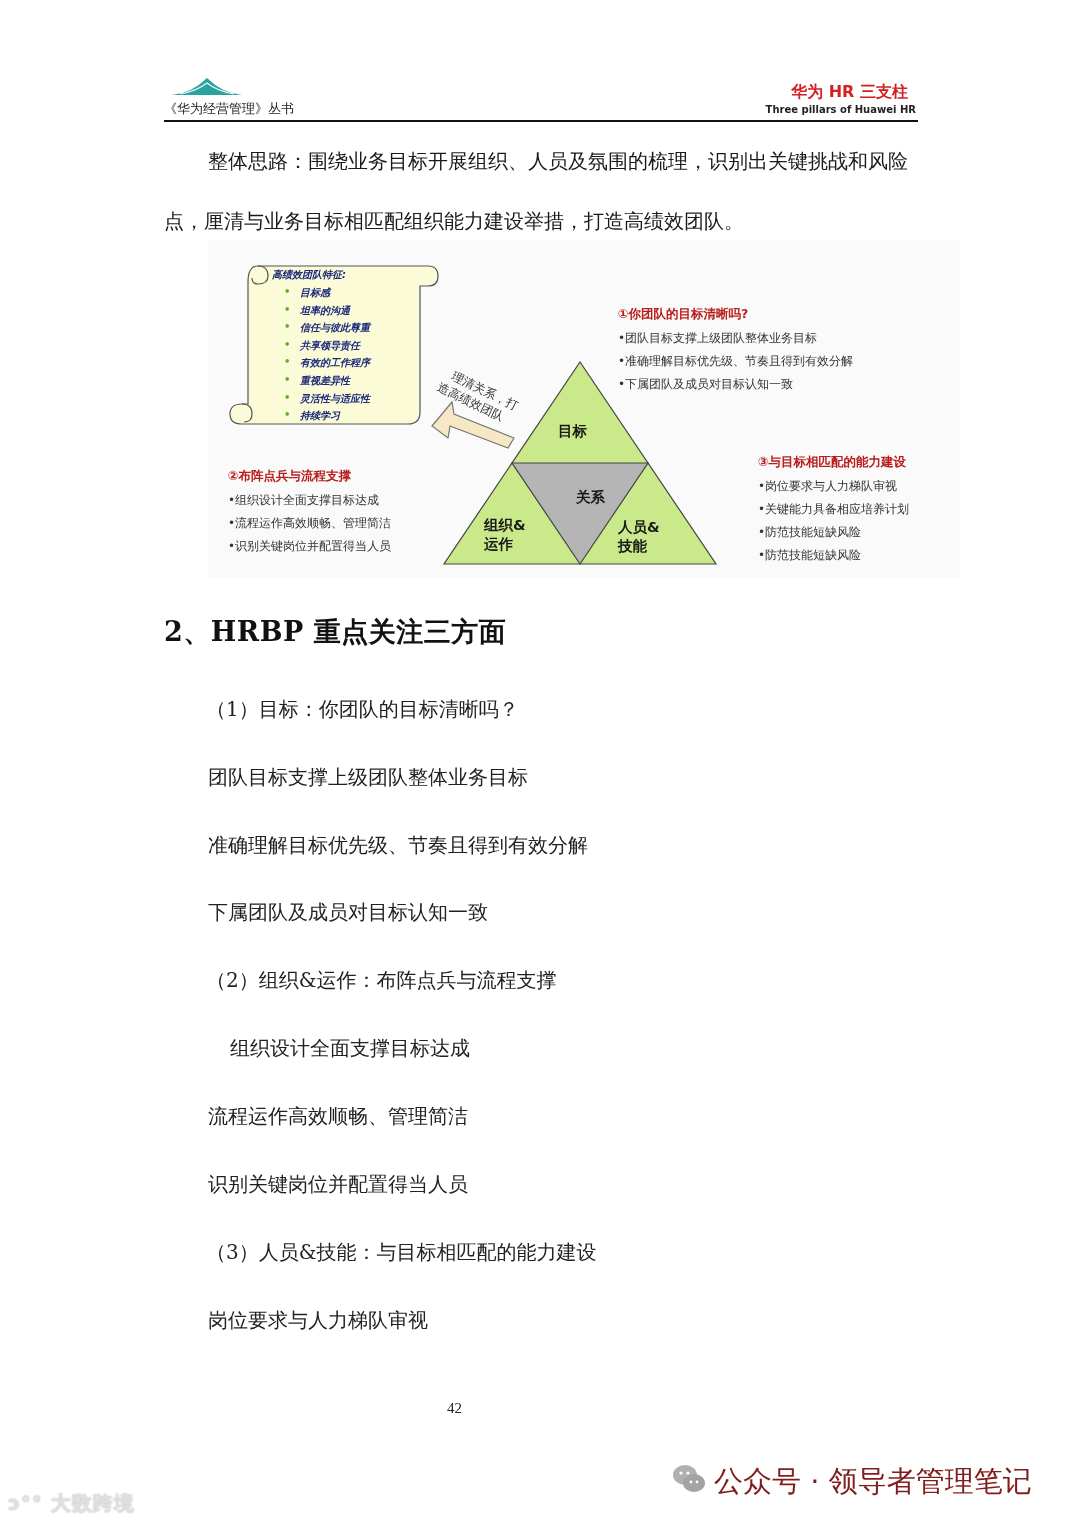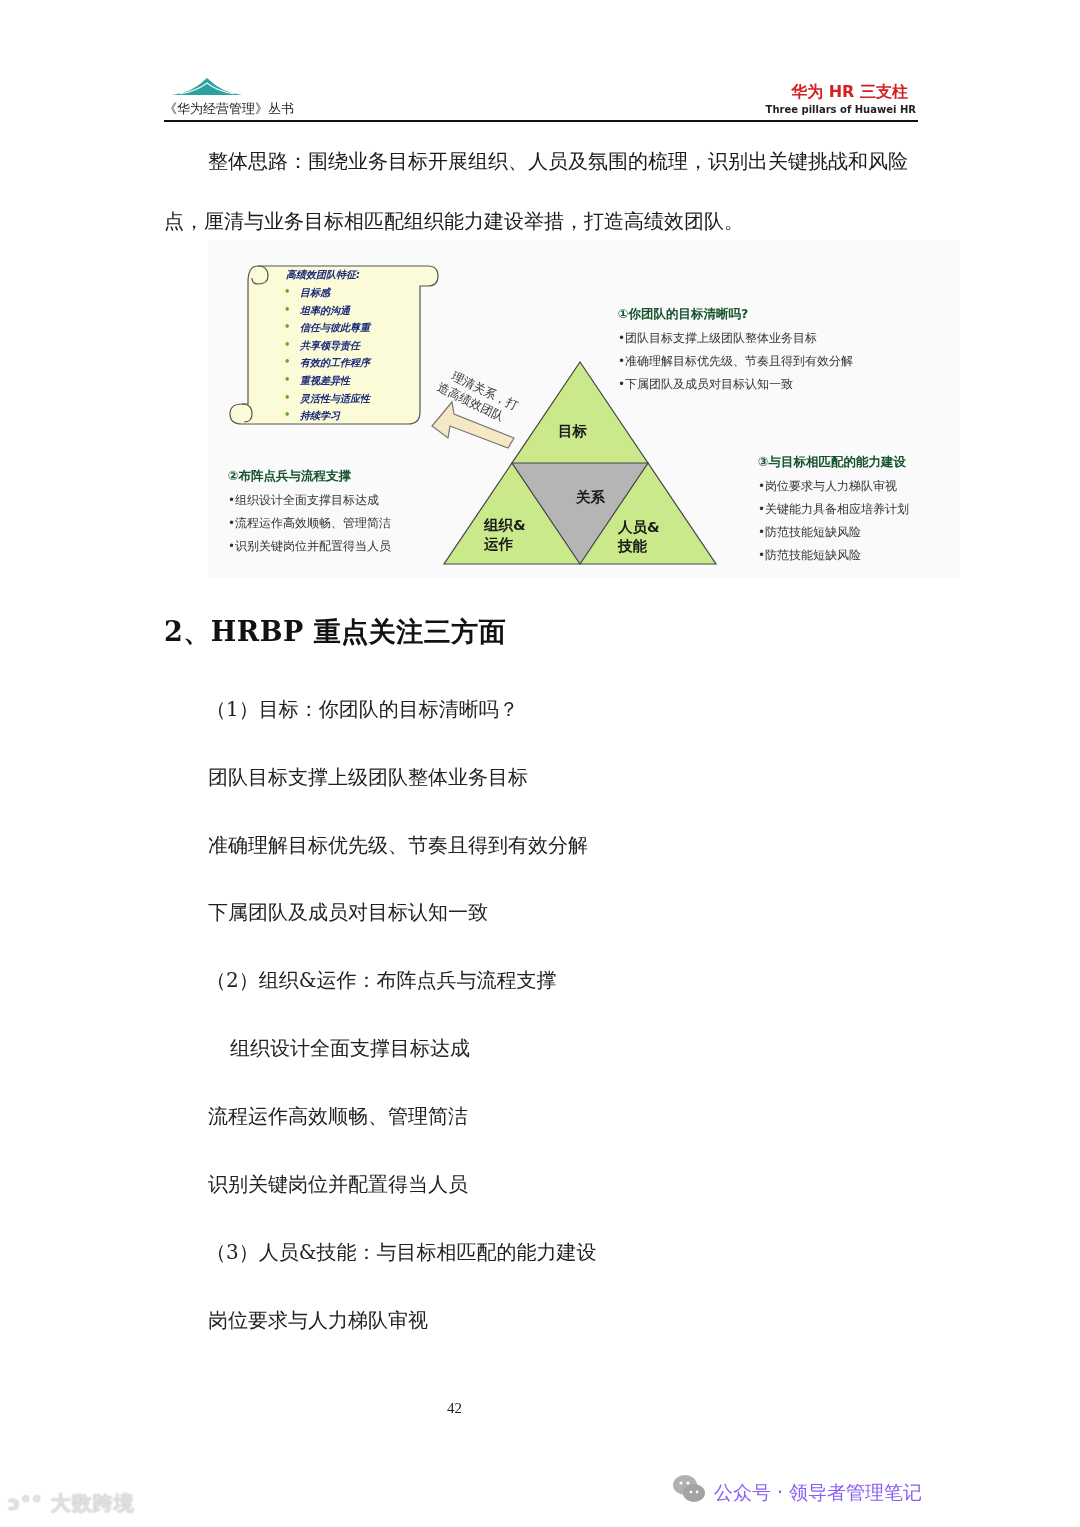--- a/index.html
+++ b/index.html
@@ -17,34 +17,34 @@
   .para.intro { top: 131px; text-indent: 44px; }
 
   .diagram { position: absolute; left: 208px; top: 240px; width: 752px; height: 338px; background: #fafafa; }
   .scroll { position: absolute; left: 22px; top: 22px; width: 210px; height: 168px; }
   .scroll-list { position: absolute; left: 58px; top: 26px; font-family: "DejaVu Sans", sans-serif; font-size: 10px; font-style: italic; font-weight: bold; color: #1b2a7a; }
   .scroll-title { position: absolute; left: 52px; top: 6px; font-family: "DejaVu Sans", sans-serif; font-size: 10px; font-style: italic; font-weight: bold; color: #1b2a7a; }
   .scroll-list li { list-style: none; height: 17.6px; position: relative; padding-left: 16px; }
   .scroll-list li::before { content: "•"; position: absolute; left: 0; color: #6aa82e; font-style: normal; }
 
   .box { position: absolute; font-family: "DejaVu Sans", sans-serif; }
-  .box .title { font-size: 12.5px; font-weight: bold; color: #14532d; height: 24px; }
+  .box .title { font-size: 12.5px; font-weight: bold; color: #b91c1c; height: 24px; }
   .box .item { font-size: 12px; color: #333; height: 23px; }
 
   .arrow-text { position: absolute; left: 236px; top: 130px; font-family: "DejaVu Sans", sans-serif; font-size: 12px; color: #333; transform: rotate(26deg); transform-origin: left top; line-height: 16px; }
 
   .tri-label { position: absolute; font-family: "DejaVu Sans", sans-serif; font-weight: bold; color: #1a1a1a; font-size: 14.5px; line-height: 19px; }
 
   .heading { position: absolute; left: 164px; top: 614px; font-size: 27px; font-weight: bold; color: #111; letter-spacing: 0.5px; }
 
   .list-line { position: absolute; left: 208px; font-size: 20px; color: #222; }
 
   .page-num { position: absolute; left: 0; width: 909px; top: 1400px; text-align: center; font-size: 15px; color: #222; font-family: "Liberation Serif", serif; }
 
-  .wm-wechat { position: absolute; left: 672px; top: 1462px; height: 44px; display: flex; align-items: flex-end; font-family: "DejaVu Sans", sans-serif; font-size: 19px; color: #8b5cf6; }
+  .wm-wechat { position: absolute; left: 672px; top: 1462px; height: 44px; display: flex; align-items: flex-start; font-family: "DejaVu Sans", sans-serif; font-size: 29px; color: #7f1d1d; }
   .wm-wechat svg { margin-right: 8px; }
   .wm-corner { position: absolute; left: 8px; top: 1490px; font-family: "DejaVu Sans", sans-serif; font-size: 20px; color: #e0e0e0; font-weight: bold; text-shadow: 0 0 2px #bbb; letter-spacing: 1px; }
 </style>
 </head>
 <body>
 
 <div class="header">
   <svg class="logo" viewBox="0 0 70 20">
     <path d="M0 19 Q20 17 35 2 Q50 17 70 19 Z" fill="#2aa3a0"></path>
     <path d="M8 18 Q25 15 35 7 Q45 15 62 18" fill="none" stroke="#e8f6f5" stroke-width="1.2"></path>
@@ -57,21 +57,21 @@
 
 <p class="para intro">整体思路：围绕业务目标开展组织、人员及氛围的梳理，识别出关键挑战和风险点，厘清与业务目标相匹配组织能力建设举措，打造高绩效团队。</p>
 
 <div class="diagram">
 
   <svg class="scroll" viewBox="0 0 210 168" style="position:absolute;left:18px;top:22px;width:214px;height:168px;">
     <path d="M30 4 H200 Q210 4 210 14 Q210 24 200 24 H192 V150 Q192 162 180 162 H14 Q2 162 2 152 Q2 142 14 142 H20 V20 Q20 4 30 4 Z" fill="#fbfbd8" stroke="#555" stroke-width="1.2"></path>
     <path d="M30 4 Q40 4 40 14 Q40 22 30 22 Q24 22 24 16" fill="none" stroke="#555" stroke-width="1.2"></path>
     <path d="M14 142 Q24 142 24 152 Q24 160 16 160" fill="none" stroke="#555" stroke-width="1.2"></path>
   </svg>
-  <div class="scroll-title" style="left:78px;top:28px;">高绩效团队特征:</div>
+  <div class="scroll-title" style="left:64px;top:28px;">高绩效团队特征:</div>
   <ul class="scroll-list" style="left:76px;top:46px;">
     <li>目标感</li>
     <li>坦率的沟通</li>
     <li>信任与彼此尊重</li>
     <li>共享领导责任</li>
     <li>有效的工作程序</li>
     <li>重视差异性</li>
     <li>灵活性与适应性</li>
     <li>持续学习</li>
   </ul>

